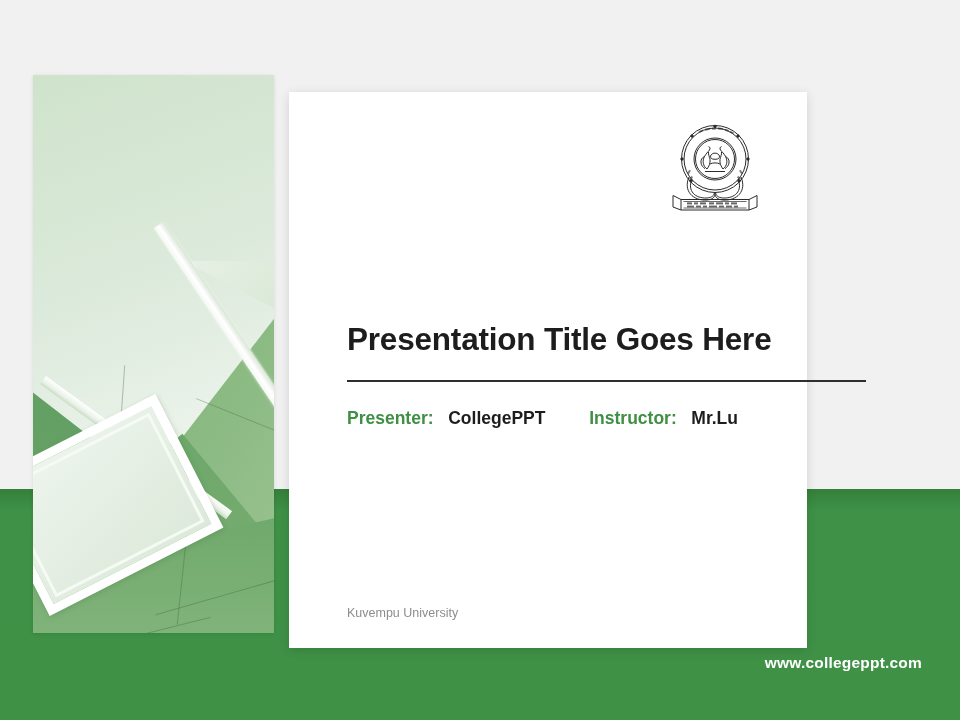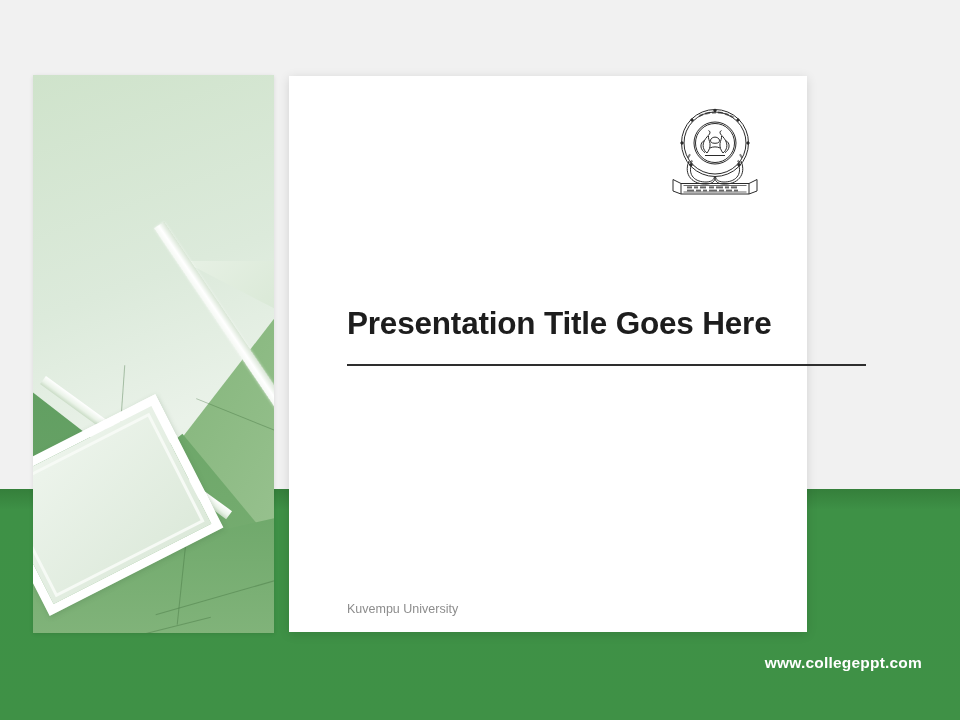--- a/index.html
+++ b/index.html
@@ -163,21 +163,21 @@
     height: 10px;
     background: linear-gradient(180deg, #ffffff 0%, #eaf3e8 60%, #cadcc6 100%);
     transform: rotate(36deg);
     transform-origin: left center;
   }
 
   
   .card {
     position: absolute;
     left: 289px;
-    top: 76px;
+    top: 92px;
     width: 518px;
     height: 556px;
     background: #ffffff;
     box-shadow: 0 2px 10px rgba(0,0,0,0.13);
   }
 
   
   .emblem {
     position: absolute;
     right: 40px;
@@ -217,21 +217,20 @@
   .byline .lbl { color: #3f8f44; }
   .byline .val { color: #1d1d1d; }
   .byline .gap { display: inline-block; width: 34px; }
 
   .footer-note {
     position: absolute;
     left: 58px;
     top: 514px;
     font-size: 12.5px;
     color: #8d8d8d;
-    margin-top: 12px;
   }
 </style>
 </head>
 <body>
 
 <div id="slide">
 
   <div class="green-band"></div>
   <div class="site-url">www.collegeppt.com</div>
 
@@ -329,17 +328,26 @@
           <rect x="26" y="56" width="4" height="2" transform="rotate(-48 28 57)"></rect>
           <rect x="76" y="50" width="4" height="2" transform="rotate(58 78 51)"></rect>
           <rect x="74" y="56" width="4" height="2" transform="rotate(48 76 57)"></rect>
         </g>
       </svg>
     </div>
 
     <div class="title">Presentation Title Goes Here</div>
     <div class="rule"></div>
 
+    <div class="byline">
+      <span class="lbl">Presenter:</span>
+      <span>&nbsp;</span>
+      <span class="val">CollegePPT</span>
+      <span class="gap"></span>
+      <span class="lbl">Instructor:</span>
+      <span>&nbsp;</span>
+      <span class="val">Mr.Lu</span>
+    </div>
 
     <div class="footer-note">Kuvempu University</div>
   </div>
 
 </div>
 
 </body></html>

